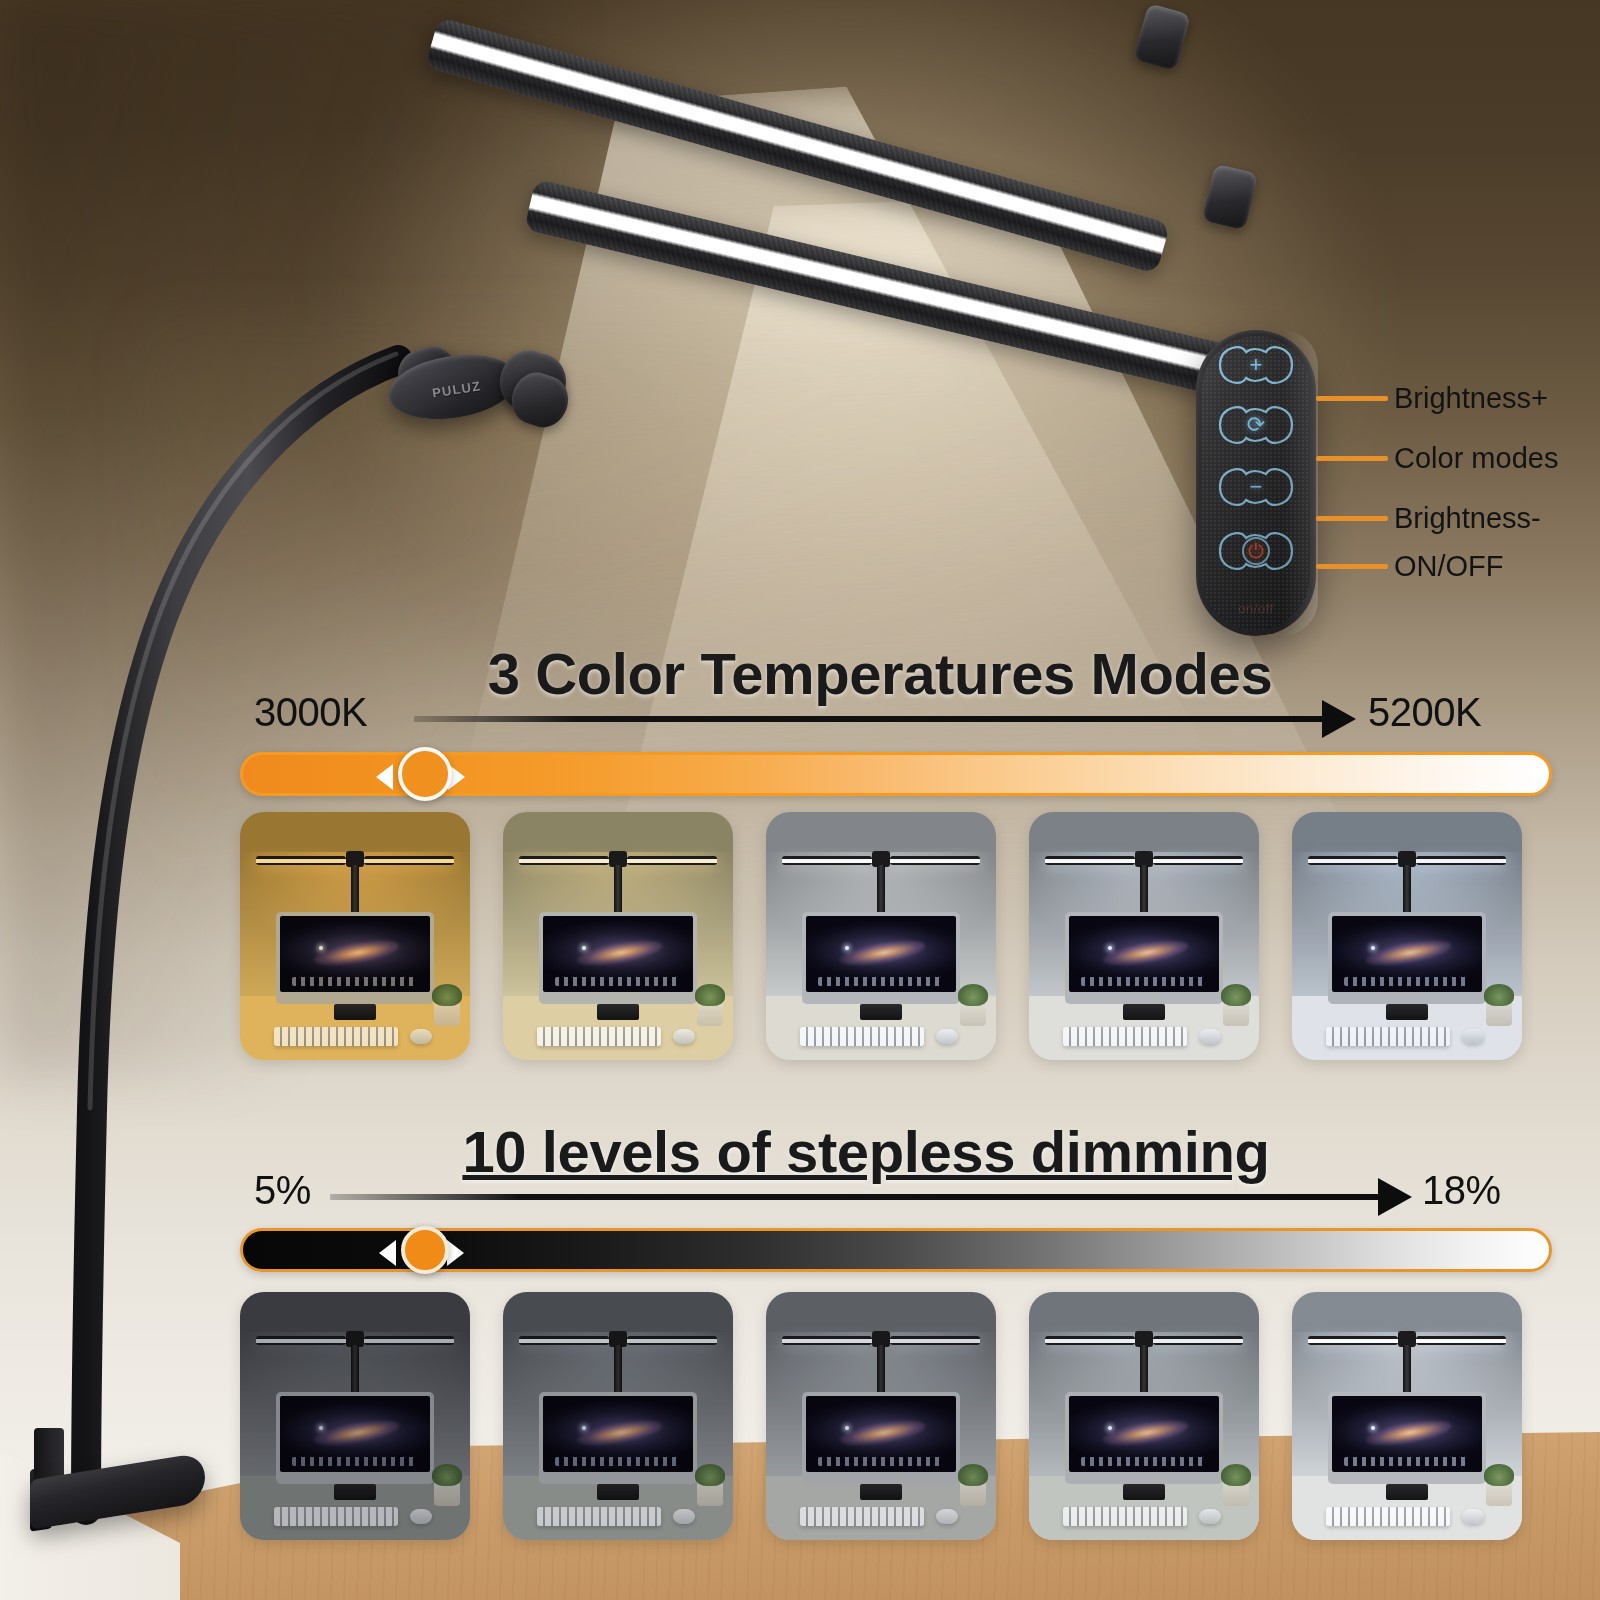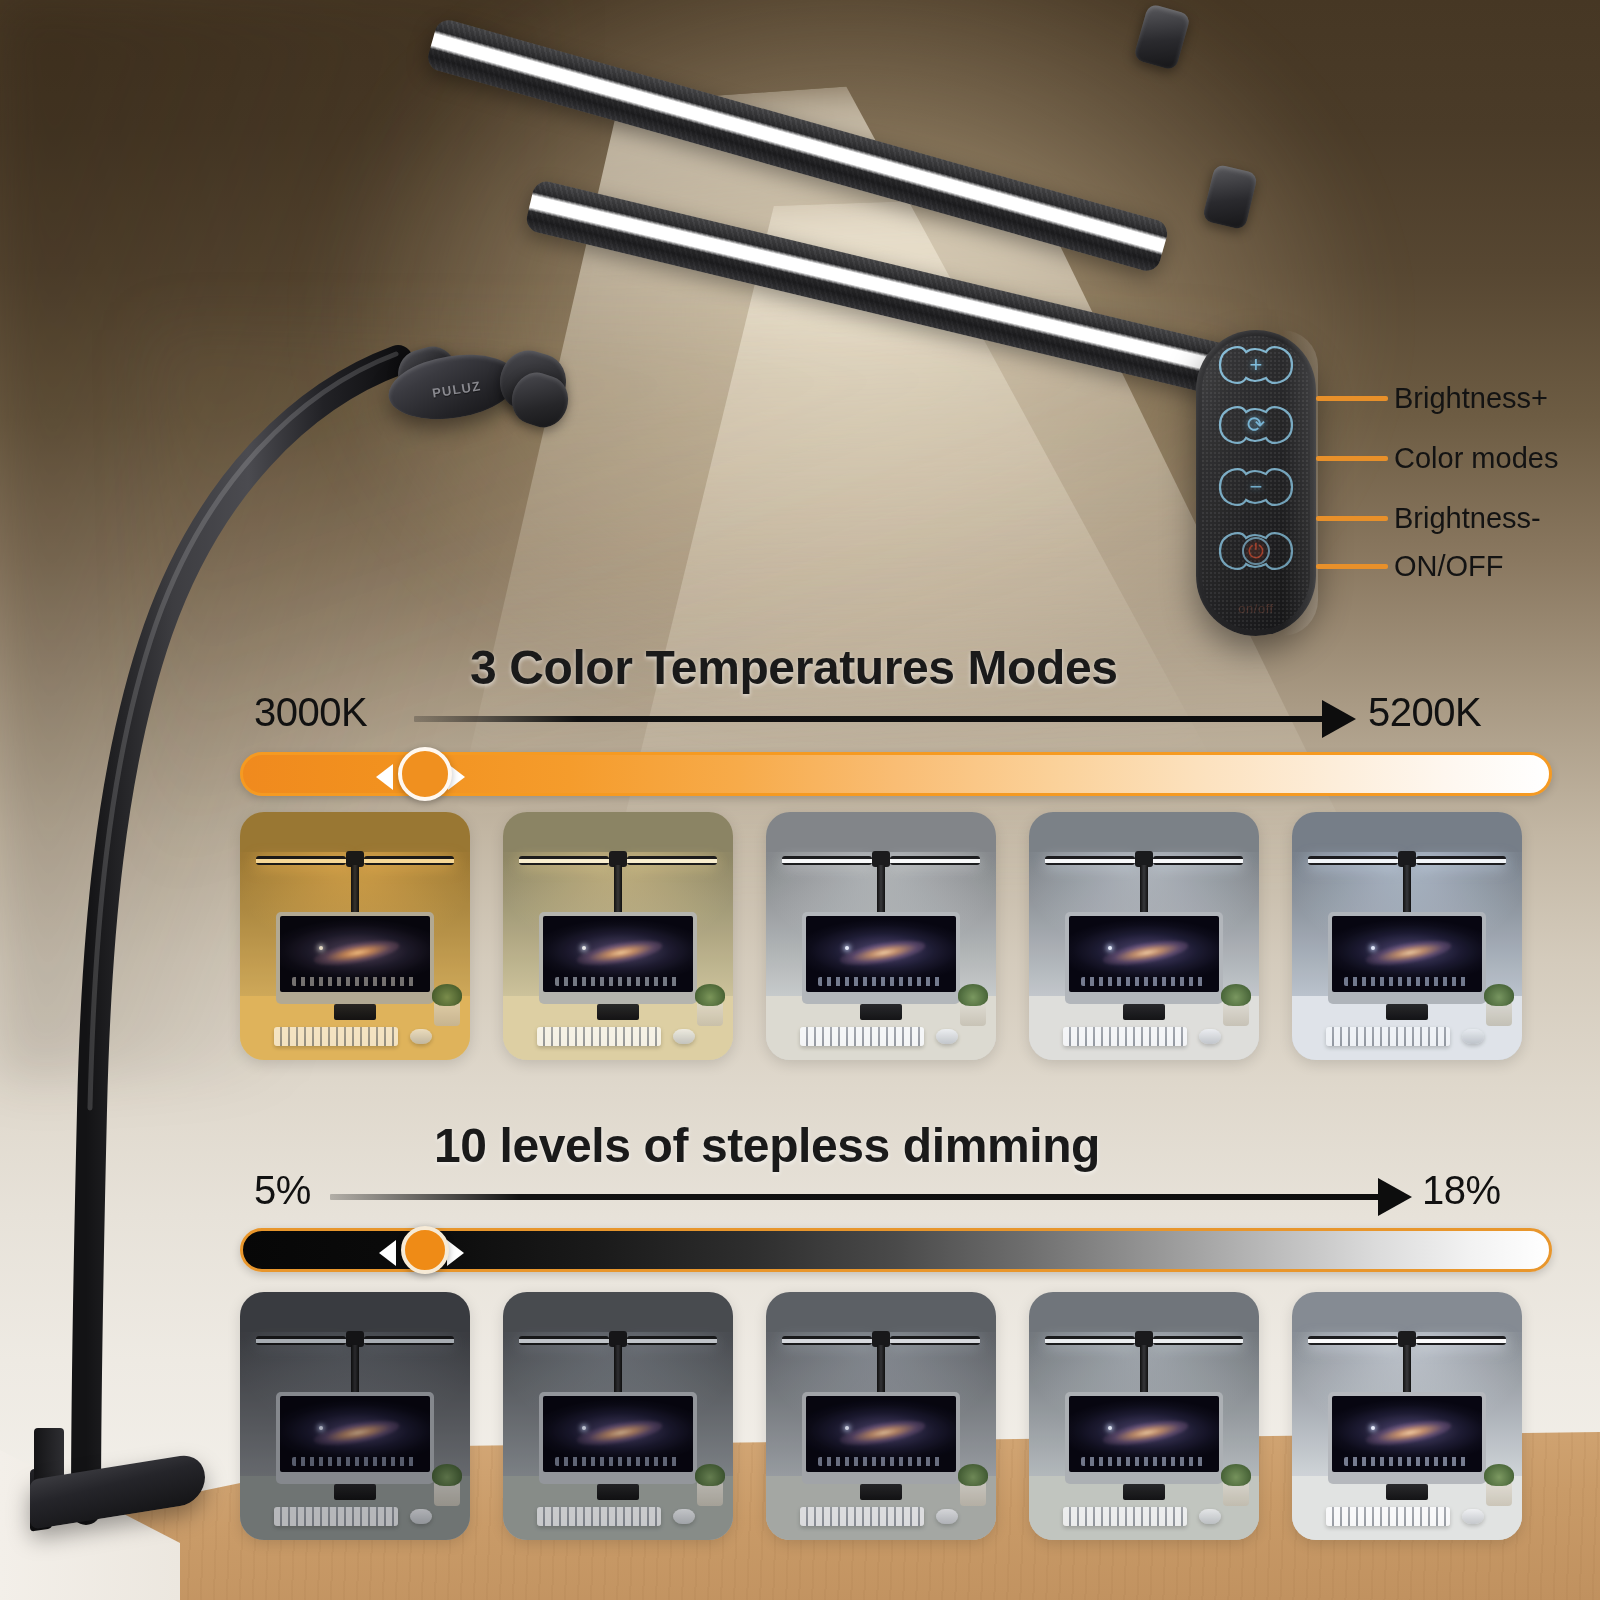--- a/index.html
+++ b/index.html
@@ -211,22 +211,22 @@
     position:absolute; height:5px; border-radius:2px;
     background:#e8902a;
   }
   .lead-label {
     position:absolute; font-size:29px; color:#131313;
     font-weight:400; white-space:nowrap;
   }
 
   
   .section-title {
-    position:absolute; text-align:left;
-    font-size:48px; font-weight:700; color:#1a1a1a;
+    position:absolute; text-align:center;
+    font-size:58px; font-weight:700; color:#1a1a1a;
     letter-spacing:-0.4px;
     text-shadow:0 2px 4px rgba(255,255,255,.6);
   }
   .range-label {
     position:absolute; font-size:40px; font-weight:400; color:#111;
     letter-spacing:-0.5px;
   }
   .arrow-line {
     position:absolute; height:6px;
     background:linear-gradient(90deg, rgba(25,25,25,.25), #121212 18%, #0d0d0d);
@@ -579,21 +579,21 @@
     </div>
     <div class="t-stand"></div>
     <div class="t-kbd"></div>
     <div class="t-mouse"></div>
     <div class="t-pot"></div>
     <div class="t-leaf"></div>
     <div class="t-wall" style="background:rgba(150,170,200,0.13); mix-blend-mode:multiply; pointer-events:none;"></div>
   </div>
   </div>
 
-<div class="section-title" style="left:434px; top:1118px; width:900px;">10 levels of stepless dimming</div>
+<div class="section-title" style="left:416px; top:1118px; width:900px;text-decoration:underline;">10 levels of stepless dimming</div>
 
 <div class="range-label" style="left:254px; top:1168px;">5%</div>
 <div class="arrow-line" style="left:330px; top:1194px; width:1050px;"></div>
 <div class="arrow-head" style="left:1378px; top:1178px;"></div>
 <div class="range-label" style="left:1422px; top:1168px;">18%</div>
 
 <div class="slider slider-dim" style="left:240px; top:1228px; width:1312px;">
   <div class="tri tri-l" style="left:136px; top:9px;"></div>
   <div class="tri tri-r" style="left:204px; top:9px;"></div>
   <div class="thumb-dim" style="left:158px; top:-5px;"></div>

